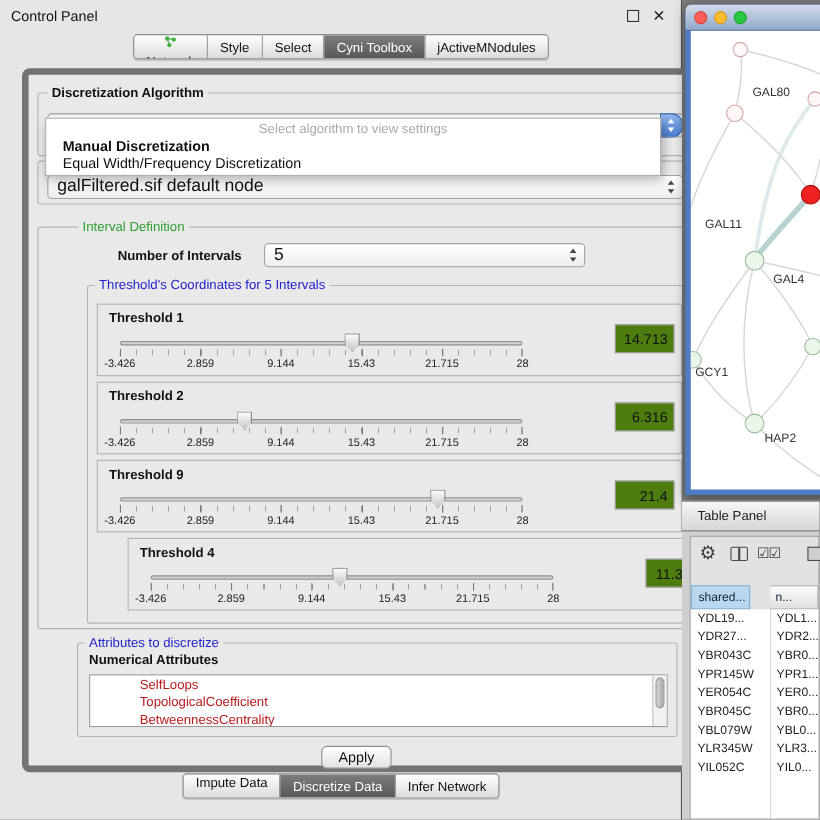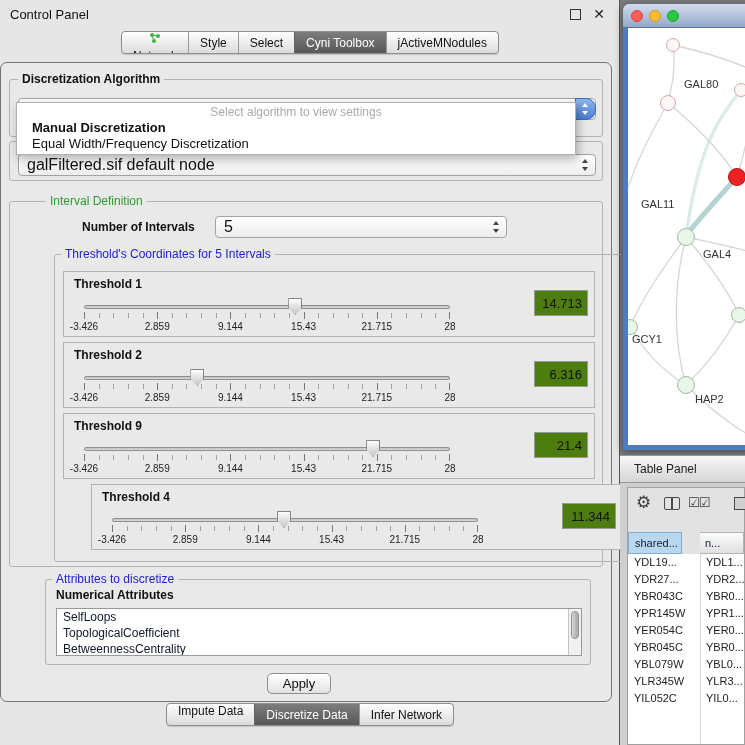--- a/index.html
+++ b/index.html
@@ -15,22 +15,22 @@
   #close-icon{position:absolute;right:14px;top:6px;font-size:14px;font-weight:bold;color:#222;line-height:16px;}
 
   .seg{display:flex;border:1px solid #8e8e8e;border-radius:4px;overflow:hidden;
     background:linear-gradient(#fefefe,#dcdcdc);font-size:12px;height:23px;box-shadow:0 1px 1px rgba(0,0,0,.15);}
   .seg .s{padding:0 11px;display:flex;align-items:center;gap:5px;color:#111;border-left:1px solid #9a9a9a;white-space:nowrap;}
   .seg .s:first-child{border-left:none;flex-direction:column;}
   .seg .s.sel{background:linear-gradient(#7d7d7d,#585858);color:#fff;border-left-color:#666;}
   #top-tabs{position:absolute;left:0;top:31px;width:620px;display:flex;justify-content:center;}
   #bottom-tabs{position:absolute;left:0;top:703px;width:620px;display:flex;justify-content:center;}
 
-  #content-panel{position:absolute;left:0;top:62px;width:612px;height:640px;background:#e9e9e9;
-    border:1px solid #737373;border-radius:7px;}
+  #content-panel{position:absolute;left:20px;top:62px;width:612px;height:640px;background:#e9e9e9;
+    border:6px solid #737373;border-radius:7px;}
 
   .group{position:absolute;border:1px solid #b3b3b3;border-radius:3px;}
   .gt{position:absolute;top:-8px;left:8px;background:#e9e9e9;padding:0 4px;font-size:12px;color:#111;white-space:nowrap;}
   .gt.green{color:#2e9e2e;}
   .gt.blue{color:#2222cc;}
   .gt.bold{font-weight:bold;}
 
   .combo{position:absolute;background:linear-gradient(#ffffff,#ededed);border:1px solid #a3a3a3;border-radius:4px;height:22px;}
   .combo .cv{position:absolute;left:8px;right:26px;top:0;bottom:0;line-height:20px;font-size:16px;color:#111;
     white-space:nowrap;overflow:hidden;}
@@ -63,21 +63,21 @@
   .ticks i:nth-child(1){left:0;} .ticks i:nth-child(2){left:20%;} .ticks i:nth-child(3){left:40%;}
   .ticks i:nth-child(4){left:60%;} .ticks i:nth-child(5){left:80%;} .ticks i:nth-child(6){left:calc(100% - 1px);}
   .scale{position:absolute;left:0;right:0;top:25px;height:12px;font-size:10px;color:#222;}
   .scale b{position:absolute;transform:translateX(-50%);font-weight:normal;white-space:nowrap;}
   .scale b:nth-child(1){left:0;} .scale b:nth-child(2){left:20%;} .scale b:nth-child(3){left:40%;}
   .scale b:nth-child(4){left:60%;} .scale b:nth-child(5){left:80%;} .scale b:nth-child(6){left:100%;}
   .vfield{position:absolute;right:6px;top:18px;width:54px;height:26px;background:#4d7c0f;border:1px solid #979797;
     font-size:13px;text-align:right;padding-right:5px;font-family:"Liberation Sans",sans-serif;color:#111;}
 
   .listbox{position:absolute;background:#fff;border:1px solid #9a9a9a;overflow:hidden;}
-  .li{height:16px;line-height:16px;padding-left:6px;font-size:12px;color:#0f172a;white-space:nowrap;}
+  .li{height:16px;line-height:16px;padding-left:6px;font-size:12px;color:#b91c1c;white-space:nowrap;margin-left:39px;}
   .vscroll{position:absolute;right:0;top:0;bottom:0;width:13px;background:#f1f1f1;border-left:1px solid #c4c4c4;}
   .vscroll .th{position:absolute;left:2px;right:2px;top:2px;height:28px;border-radius:5px;
     background:linear-gradient(to right,#d6d6d6,#a8a8a8);border:1px solid #949494;}
 
   #apply-btn{position:absolute;left:266px;top:610px;width:64px;height:21px;border:1px solid #8f8f8f;border-radius:5px;
     background:linear-gradient(#ffffff,#e2e2e2);font-size:13px;color:#111;text-align:center;line-height:19px;
     font-family:"Liberation Sans",sans-serif;padding:0;}
 
   
   #right-bg{position:absolute;left:620px;top:0;width:125px;height:745px;background:#7d7d7d;}

